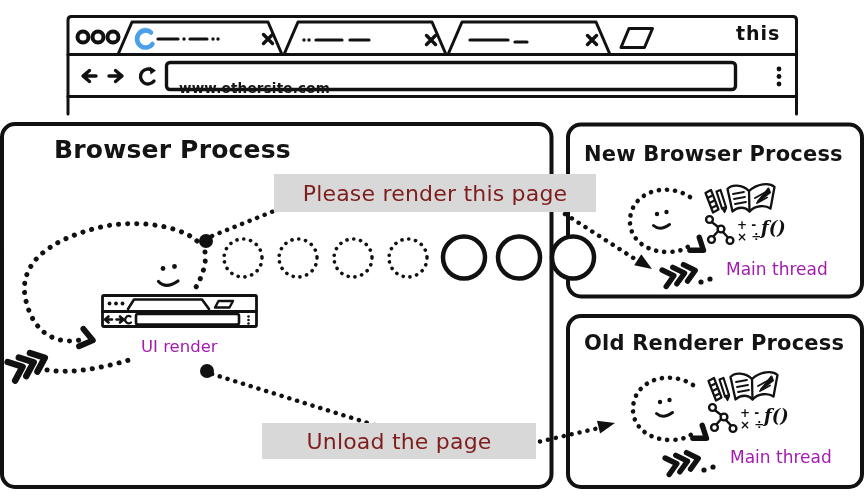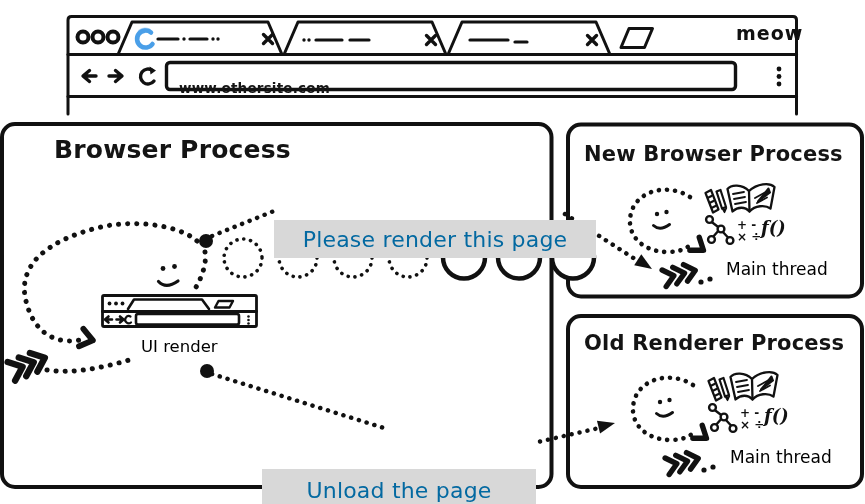--- a/index.html
+++ b/index.html
@@ -4,25 +4,25 @@
 <style>
   html,body{margin:0;padding:0;background:#ffffff;}
   #stage{
     position:relative;width:865px;height:504px;background:#fff;overflow:hidden;
     font-family:"DejaVu Sans","Liberation Sans",sans-serif;color:#111;
   }
   #art{position:absolute;left:0;top:0;z-index:1;}
   .txt{position:absolute;z-index:2;white-space:nowrap;}
   .title{font-weight:bold;color:#141414;letter-spacing:0.2px;}
   .msg-label{
-    position:absolute;z-index:2;background:#d8d8d8;color:#0369a1;
+    position:absolute;z-index:2;background:#d8d8d8;color:#7f1d1d;
     display:flex;align-items:center;justify-content:center;
-    font-size:22px;letter-spacing:0.2px;margin-top:46px;
+    font-size:22px;letter-spacing:0.2px;
   }
-  .thread-label{font-size:16.5px;color:#000000;}
+  .thread-label{font-size:16.5px;color:#a21caf;}
   .brand{font-size:19px;font-weight:bold;letter-spacing:1px;}
   .url-text{font-size:13.5px;font-weight:600;letter-spacing:0.2px;color:#151515;}
 </style>
 </head>
 <body>
 
 <div id="stage">
 
   <svg id="art" width="865" height="504" viewBox="0 0 865 504">
 
@@ -215,32 +215,32 @@
         <text x="737" y="229">+ -</text>
         <text x="737" y="241">× ÷</text>
       </g>
 
       <text stroke="none" fill="#111" x="761" y="234" font-family="DejaVu Serif, serif" font-style="italic" font-weight="bold" font-size="18">f()</text>
     </g>
 
     <use href="#renderer-doodle" transform="translate(3,188)"></use>
   </svg>
 
-  <div class="txt brand" style="left:736px;top:22px;">meow</div>
+  <div class="txt brand" style="left:736px;top:22px;">this</div>
 
   <div class="txt url-text" style="left:179px;top:68px;margin-top:12px;">www.othersite.com</div>
 
   <div class="txt title" style="left:54px;top:135px;font-size:25px;">Browser Process</div>
 
   <div class="txt title" style="left:584px;top:142px;font-size:21px;">New Browser Process</div>
 
   <div class="txt title" style="left:584px;top:331px;font-size:21px;">Old Renderer Process</div>
 
   <div class="msg-label" style="left:274px;top:174px;width:322px;height:38px;">Please render this page</div>
 
-  <div class="msg-label" style="left:262px;top:423px;width:274px;height:42px;">Unload the page</div>
+  <div class="msg-label" style="left:262px;top:423px;width:274px;height:36px;">Unload the page</div>
 
   <div class="txt thread-label" style="left:141px;top:337px;">UI render</div>
 
   <div class="txt thread-label" style="left:726px;top:259px;font-size:17px;">Main thread</div>
 
   <div class="txt thread-label" style="left:730px;top:447px;font-size:17px;">Main thread</div>
 </div>
 
 </body></html>

